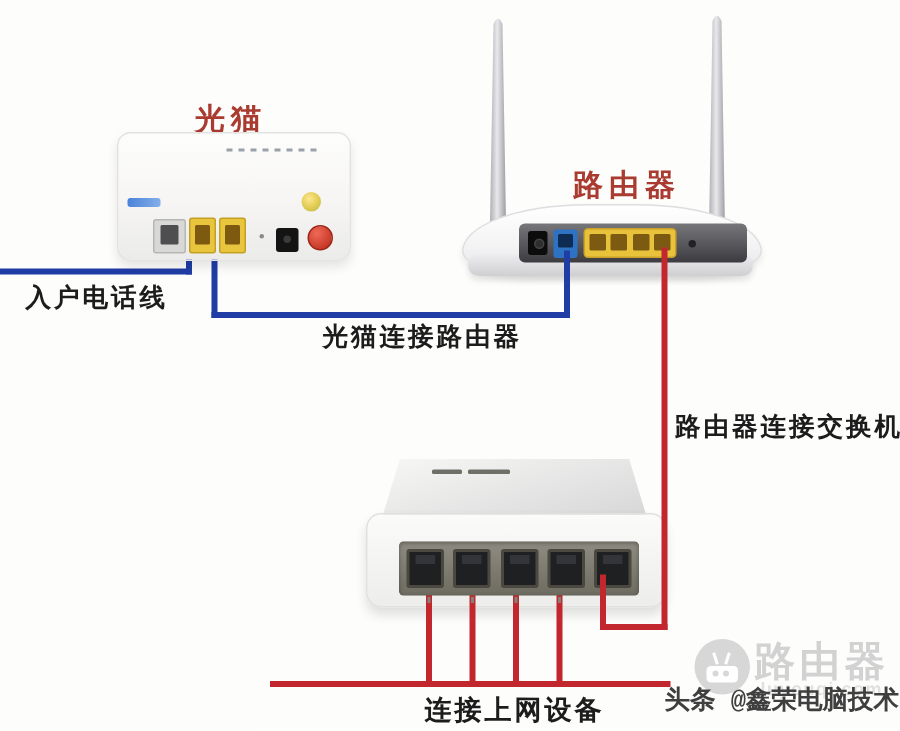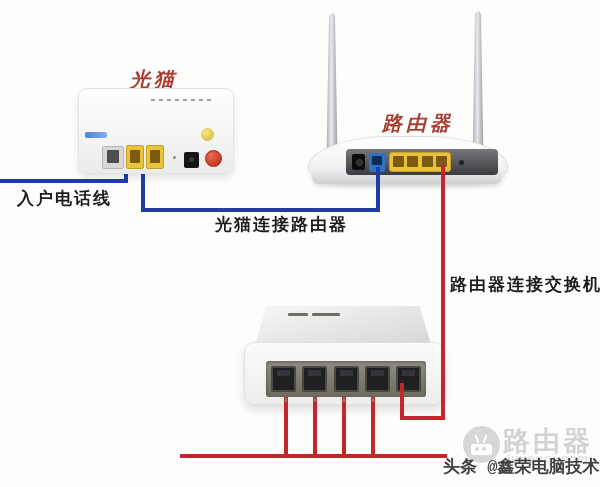--- a/index.html
+++ b/index.html
@@ -4,21 +4,21 @@
 <style>
   html,body{margin:0;padding:0;}
   #stage{
     position:relative;width:600px;height:487px;overflow:hidden;
     background:#fdfdfc;
     font-family:"Liberation Serif","DejaVu Serif",serif;
   }
   .abs{position:absolute;}
   
   .lbl{font-weight:bold;white-space:nowrap;}
-  .lbl-red{color:#a93b30;font-size:20px;letter-spacing:4px;font-style:italic;}
+  .lbl-red{color:#a93b30;font-size:20px;letter-spacing:4px;}
   .lbl-black{color:#1c1c1c;font-size:17px;letter-spacing:2px;}
   
   .cable-b{background:#1f3da5;}
   .cable-r{background:#c1272d;}
   
   .modem-box{
     left:78px;top:88px;width:154px;height:84px;border-radius:9px;
     background:linear-gradient(180deg,#fdfdfc 0%,#f6f5f3 55%,#ebebe9 100%);
     border:1px solid #e3e3e1;
     box-shadow:0 4px 7px rgba(0,0,0,.10);
@@ -217,20 +217,21 @@
   <div class="abs sw-tick" style="left:343px;top:398px;"></div>
   <div class="abs sw-tick" style="left:372px;top:398px;"></div>
   <div class="abs sw-tick" style="left:401px;top:398px;"></div>
 
   <div class="abs lbl lbl-red" style="left:118px;top:66px;width:72px;text-align:center;">光猫</div>
   <div class="abs lbl lbl-red" style="left:378px;top:110px;width:80px;text-align:center;">路由器</div>
 
   <div class="abs lbl lbl-black" style="left:215px;top:213px;">光猫连接路由器</div>
   <div class="abs lbl lbl-black" style="left:17px;top:187px;">入户电话线</div>
   <div class="abs lbl lbl-black" style="left:450px;top:273px;">路由器连接交换机</div>
+  <div class="abs lbl lbl-black" style="left:283px;top:461px;font-size:18px;">连接上网设备</div>
 
   <div class="abs wm-circle">
     <span class="ant a1"></span>
       <span class="ant a2"></span>
     <span class="r-box">
         <i class="d1"></i>
         <i class="d2"></i>
       </span>
   </div>
   <div class="abs wm-text">路由器</div>

